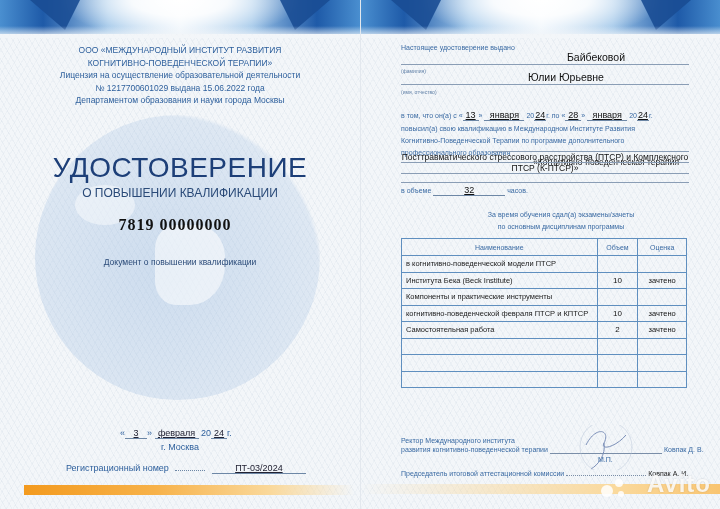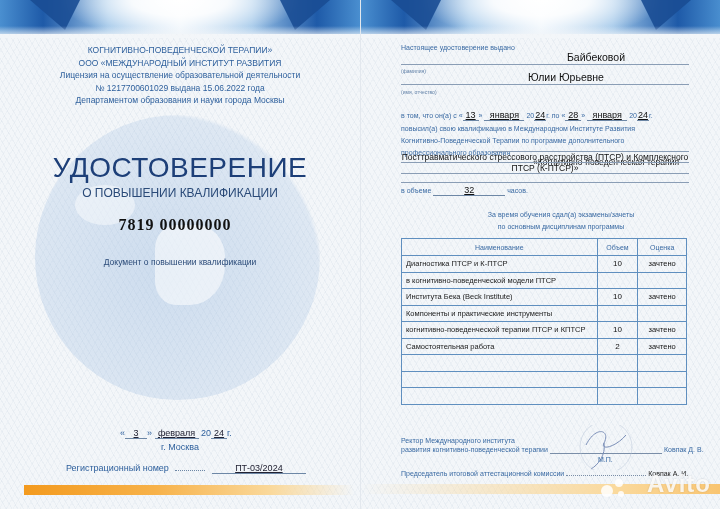--- a/index.html
+++ b/index.html
@@ -61,22 +61,22 @@
 
 <div class="page left">
   <div class="topband"></div>
   <div class="topfade"></div>
   <div class="globe">
     <div class="land1"></div>
     <div class="land2"></div>
   </div>
 
   <div class="org">
+    <div>ООО «МЕЖДУНАРОДНЫЙ ИНСТИТУТ РАЗВИТИЯ</div>
     <div>КОГНИТИВНО-ПОВЕДЕНЧЕСКОЙ ТЕРАПИИ»</div>
-    <div>ООО «МЕЖДУНАРОДНЫЙ ИНСТИТУТ РАЗВИТИЯ</div>
     <div>Лицензия на осуществление образовательной деятельности</div>
     <div>№ 1217700601029  выдана 15.06.2022 года</div>
     <div>Департаментом образования и науки города Москвы</div>
   </div>
 
   <div class="title">УДОСТОВЕРЕНИЕ</div>
   <div class="subtitle">О ПОВЫШЕНИИ КВАЛИФИКАЦИИ</div>
   <div class="serial">7819 00000000</div>
   <div class="doctype">Документ о повышении квалификации</div>
 
@@ -148,41 +148,36 @@
   <table class="grades">
     <thead>
       <tr>
         <th>Наименование</th>
         <th>Объем</th>
         <th>Оценка</th>
       </tr>
     </thead>
     <tbody>
       <tr>
-          <td class="name">Диагностика ПТСР и К-ПТСР</td>
-          <td class="vol">10</td>
-          <td class="grade">зачтено</td>
-        </tr>
-      <tr>
           <td class="name">в когнитивно-поведенческой модели ПТСР</td>
           <td class="vol"></td>
           <td class="grade"></td>
         </tr>
       <tr>
           <td class="name">Института Бека (Beck Institute)</td>
           <td class="vol">10</td>
           <td class="grade">зачтено</td>
         </tr>
       <tr>
           <td class="name">Компоненты и практические инструменты</td>
           <td class="vol"></td>
           <td class="grade"></td>
         </tr>
       <tr>
-          <td class="name">когнитивно-поведенческой терапии ПТСР и КПТСР</td>
+          <td class="name">когнитивно-поведенческой февраля ПТСР и КПТСР</td>
           <td class="vol">10</td>
           <td class="grade">зачтено</td>
         </tr>
       <tr>
           <td class="name">Самостоятельная работа</td>
           <td class="vol">2</td>
           <td class="grade">зачтено</td>
         </tr>
       <tr>
           <td class="name"></td>

